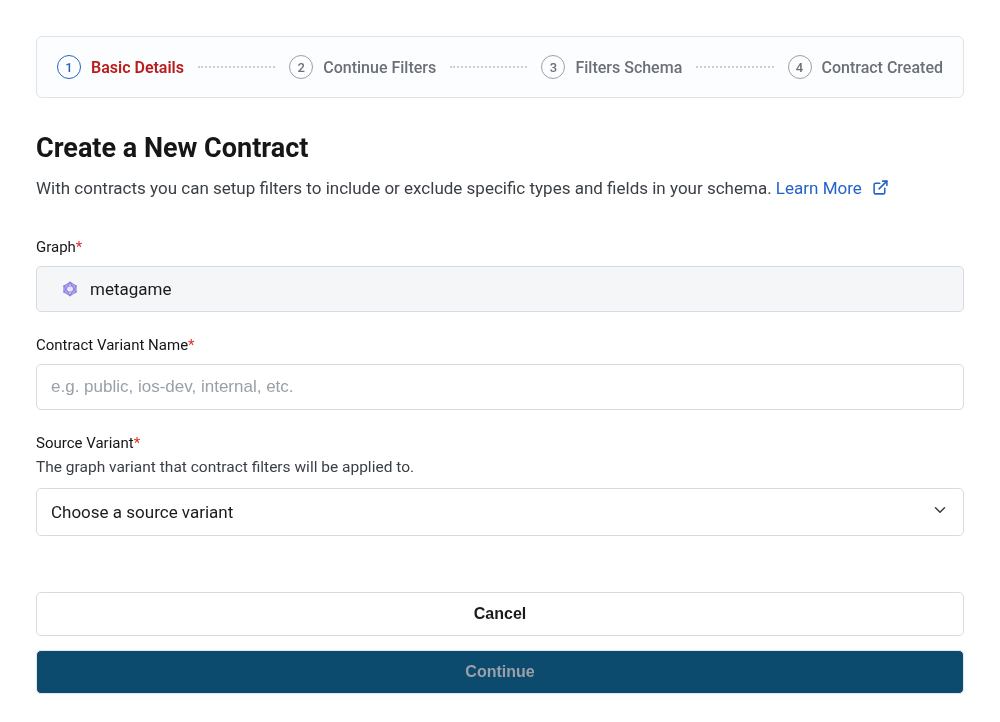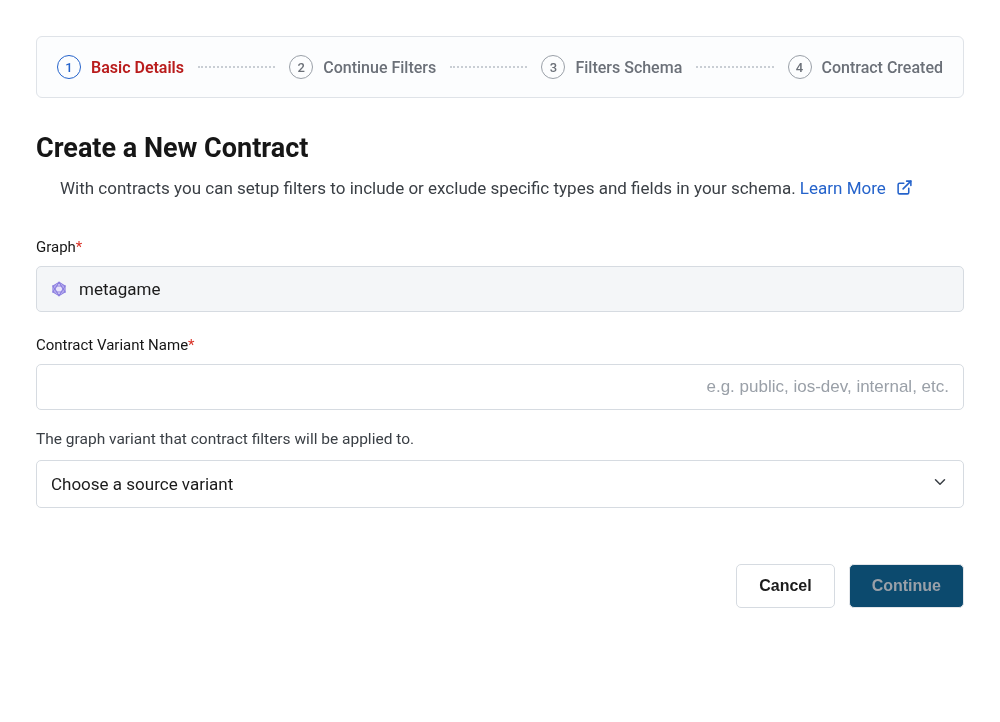--- a/index.html
+++ b/index.html
@@ -64,21 +64,20 @@
       font-size: 27px;
       font-weight: 700;
       color: #161616;
       margin-bottom: 12px;
     }
     .description {
       font-size: 17px;
       color: #3a3f45;
       line-height: 1.5;
       margin-bottom: 36px;
-      margin-left: 24px;
     }
     .learn-more {
       color: #2563cb;
       text-decoration: none;
       cursor: pointer;
     }
     .ext-icon {
       display: inline-flex;
       vertical-align: -2px;
       margin-left: 6px;
@@ -102,38 +101,37 @@
       margin-bottom: 12px;
       margin-top: -4px;
     }
     .readonly-box {
       display: flex;
       align-items: center;
       gap: 12px;
       border: 1px solid #d6dbe1;
       border-radius: 5px;
       background: #f4f6f8;
-      padding: 12px 14px;
+      padding: 12px 25px;
       font-size: 17px;
       color: #1b1b1b;
     }
     .graph-icon {
       display: inline-flex;
       color: #8c7fe0;
     }
     input[type="text"] {
       width: 100%;
       border: 1px solid #d6dbe1;
       border-radius: 5px;
       padding: 12px 14px;
       font-size: 17px;
       color: #1b1b1b;
       background: #ffffff;
       outline: none;
-      text-align: right;
     }
     input[type="text"]::placeholder {
       color: #9aa0a8;
     }
     .select-box {
       display: flex;
       align-items: center;
       justify-content: space-between;
       border: 1px solid #d6dbe1;
       border-radius: 5px;
@@ -144,20 +142,21 @@
       cursor: pointer;
     }
     .chevron-icon {
       color: #3a3f45;
     }
     .actions {
       display: flex;
       justify-content: flex-end;
       gap: 14px;
       margin-top: 56px;
+      flex-direction: column;
     }
     .btn {
       padding: 12px 22px;
       font-size: 16px;
       border-radius: 5px;
       border: 1px solid #d6dbe1;
       background: #ffffff;
       cursor: pointer;
       font-weight: 600;
       color: #1b1b1b;
@@ -226,20 +225,23 @@
 </div>
 
 <div class="field">
   <label class="field-label">
     <span>Contract Variant Name</span><span class="required">*</span>
   </label>
   <input type="text" placeholder="e.g. public, ios-dev, internal, etc." style="">
 </div>
 
 <div class="field">
+  <label class="field-label">
+    <span>Source Variant</span><span class="required">*</span>
+  </label>
   <div class="helper-text">The graph variant that contract filters will be applied to.</div>
   <div class="select-box">
     <span>Choose a source variant</span>
     <span class="chevron-icon">
       <svg width="18" height="18" viewBox="0 0 24 24" fill="none" stroke="currentColor" stroke-width="2" stroke-linecap="round" stroke-linejoin="round">
         <polyline points="6 9 12 15 18 9"></polyline>
       </svg>
     </span>
   </div>
 </div>

